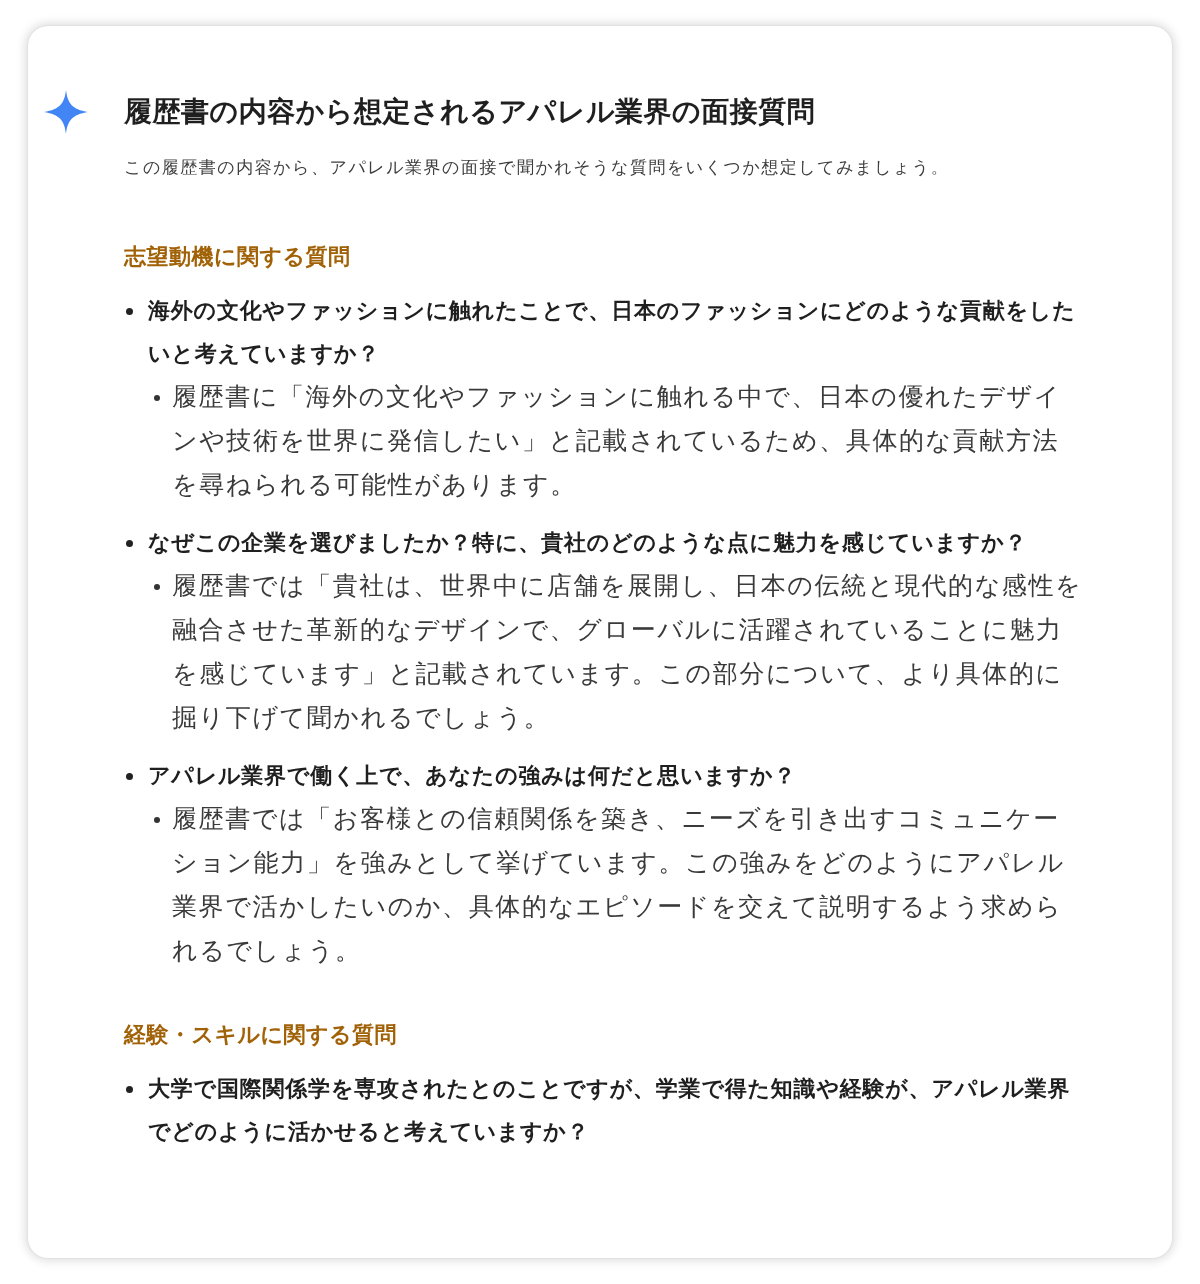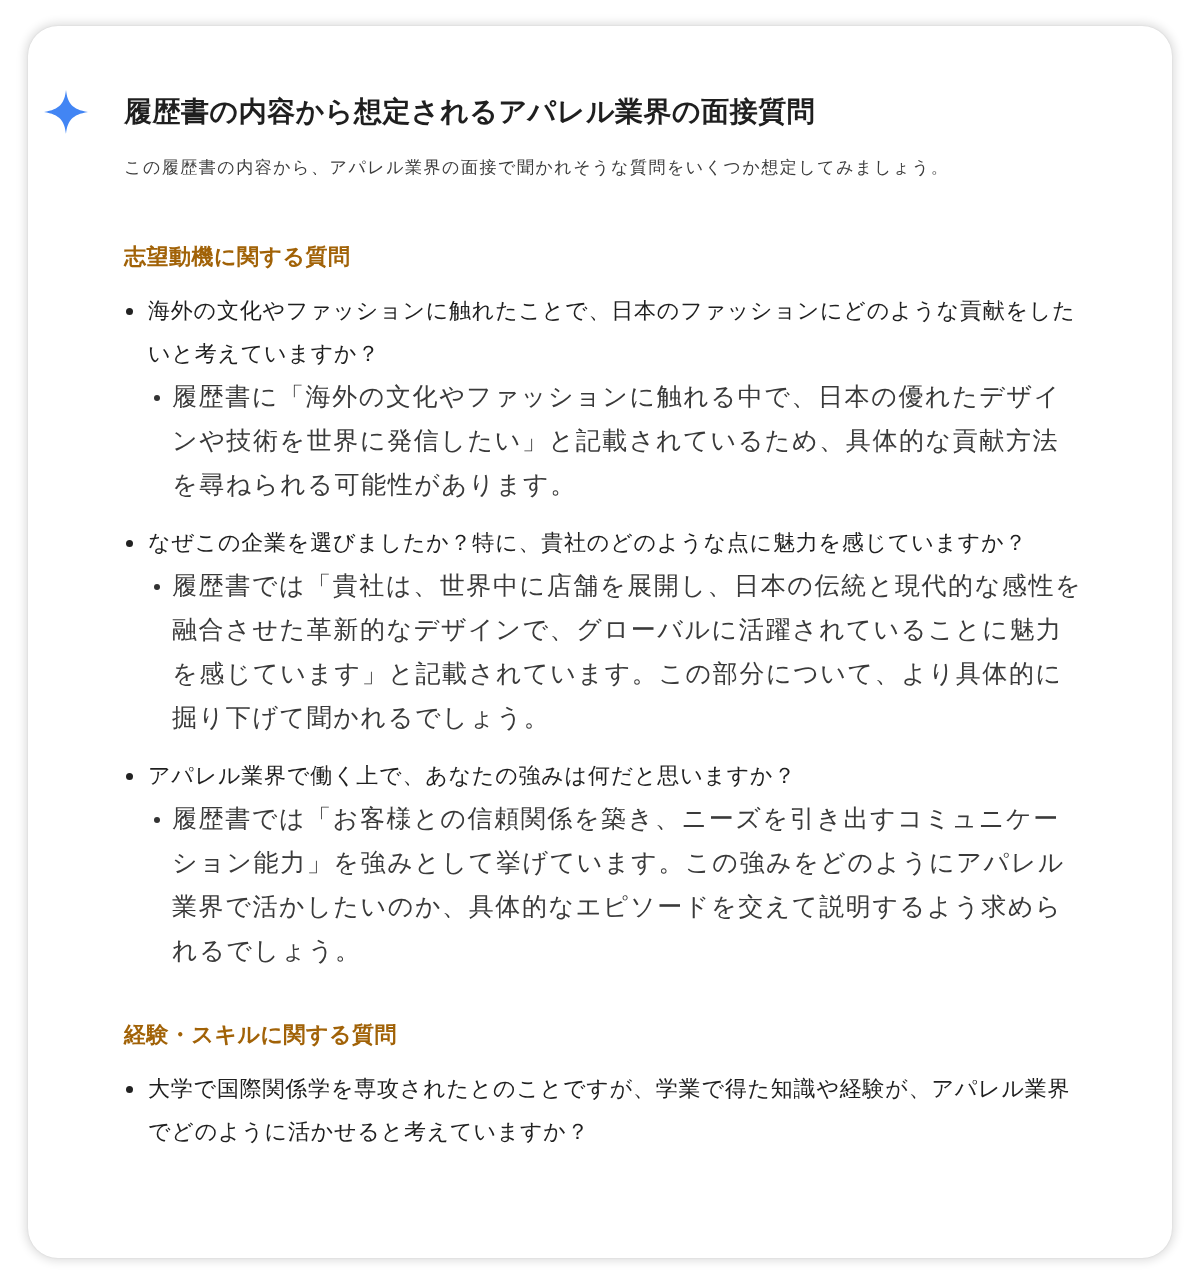--- a/index.html
+++ b/index.html
@@ -15,21 +15,21 @@
     font-family: "DejaVu Sans", "Liberation Sans", sans-serif;
     color: #1f1f1f;
   }
   .card {
     position: absolute;
     left: 28px;
     top: 26px;
     width: 1144px;
     height: 1232px;
     background: #ffffff;
-    border-radius: 30px;
+    border-radius: 20px;
     box-shadow: 0 0 10px 3px rgba(0,0,0,0.13), 0 0 2px rgba(0,0,0,0.10);
     box-sizing: border-box;
   }
   .sparkle {
     position: absolute;
     left: 16px;
     top: 64px;
     width: 44px;
     height: 44px;
   }
@@ -79,21 +79,21 @@
     position: absolute;
     left: 2px;
     top: 19px;
     width: 7px;
     height: 7px;
     border-radius: 50%;
     background: #222;
   }
   .q-text {
     font-size: 22px;
-    font-weight: normal;
+    font-weight: bold;
     line-height: 43px;
     color: #1f1f1f;
     letter-spacing: 0.8px;
   }
   ul.sub-list {
     list-style: none;
     margin: 0;
     padding: 0;
   }
   li.sub-item {

